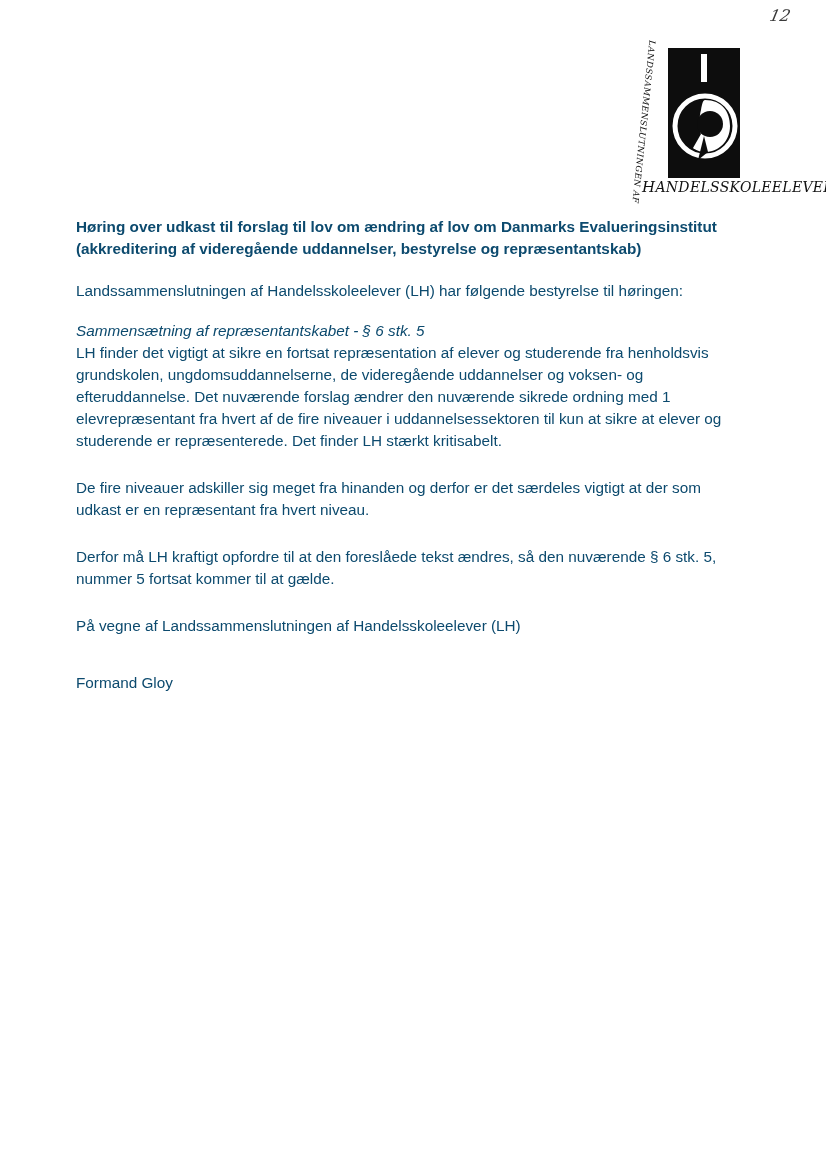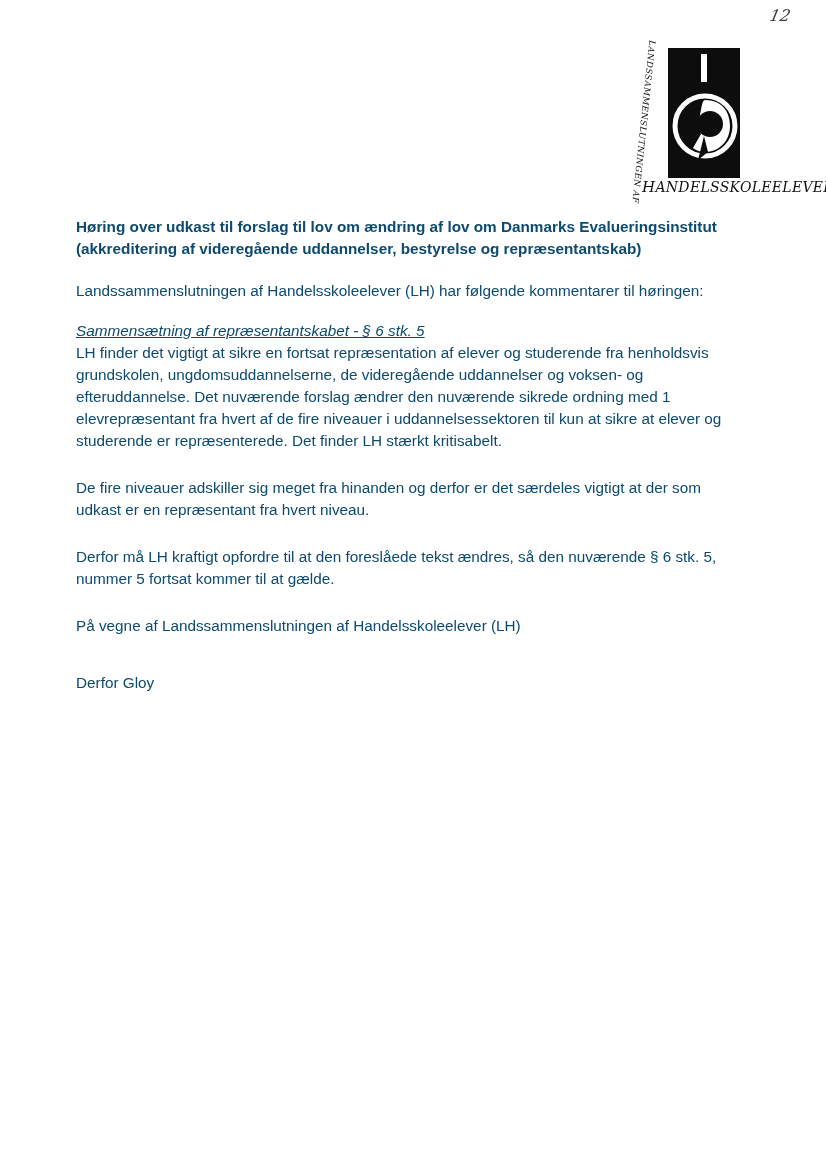--- a/index.html
+++ b/index.html
@@ -79,21 +79,21 @@
     width: 672px;
     font-size: 15.3px;
     line-height: 22px;
     color: #0c4a6e;
   }
   .letter-title {
     font-weight: bold;
     margin-bottom: 20px;
   }
   .letter-intro { margin-bottom: 18px; }
-  .section-heading { font-style: italic; text-decoration: underline; }
+  .section-heading { font-style: italic; }
   .para-block { margin-bottom: 25px; }
   .para { }
   .closing { margin-top: 22px; margin-bottom: 35px; }
   .signature-name { }
   .signature-title { }
 </style>
 </head>
 <body>
 
 <div class="page">
@@ -110,30 +110,30 @@
       <path d="M36 88 L30 112 L40 104 Z" fill="#0d0d0d"></path>
       <rect x="33" y="6" width="6" height="28" fill="#ffffff"></rect>
     </svg>
     <div class="logo-caption">HANDELSSKOLEELEVER</div>
   </div>
 
   <div class="content">
 
     <div class="letter-title">Høring over udkast til forslag til lov om ændring af lov om Danmarks Evalueringsinstitut (akkreditering af videregående uddannelser, bestyrelse og repræsentantskab)</div>
 
-    <div class="letter-intro">Landssammenslutningen af Handelsskoleelever (LH) har følgende kommentarer til høringen:</div>
+    <div class="letter-intro">Landssammenslutningen af Handelsskoleelever (LH) har følgende bestyrelse til høringen:</div>
 
     <div class="para-block">
       <div class="section-heading">Sammensætning af repræsentantskabet - § 6 stk. 5</div>
       <div class="para">LH finder det vigtigt at sikre en fortsat repræsentation af elever og studerende fra henholdsvis grundskolen, ungdomsuddannelserne, de videregående uddannelser og voksen- og efteruddannelse. Det nuværende forslag ændrer den nuværende sikrede ordning med 1 elevrepræsentant fra hvert af de fire niveauer i uddannelsessektoren til kun at sikre at elever og studerende er repræsenterede. Det finder LH stærkt kritisabelt.</div>
     </div>
 
     <div class="para-block para">De fire niveauer adskiller sig meget fra hinanden og derfor er det særdeles vigtigt at der som udkast er en repræsentant fra hvert niveau.</div>
 
     <div class="para-block para">Derfor må LH kraftigt opfordre til at den foreslåede tekst ændres, så den nuværende § 6 stk. 5, nummer 5 fortsat kommer til at gælde.</div>
 
     <div class="closing">På vegne af Landssammenslutningen af Handelsskoleelever (LH)</div>
 
-    <div class="signature-name">Derfor Gloy</div>
+    <div class="signature-name">Formand Gloy</div>
 
   </div>
 
 </div>
 
 </body></html>

